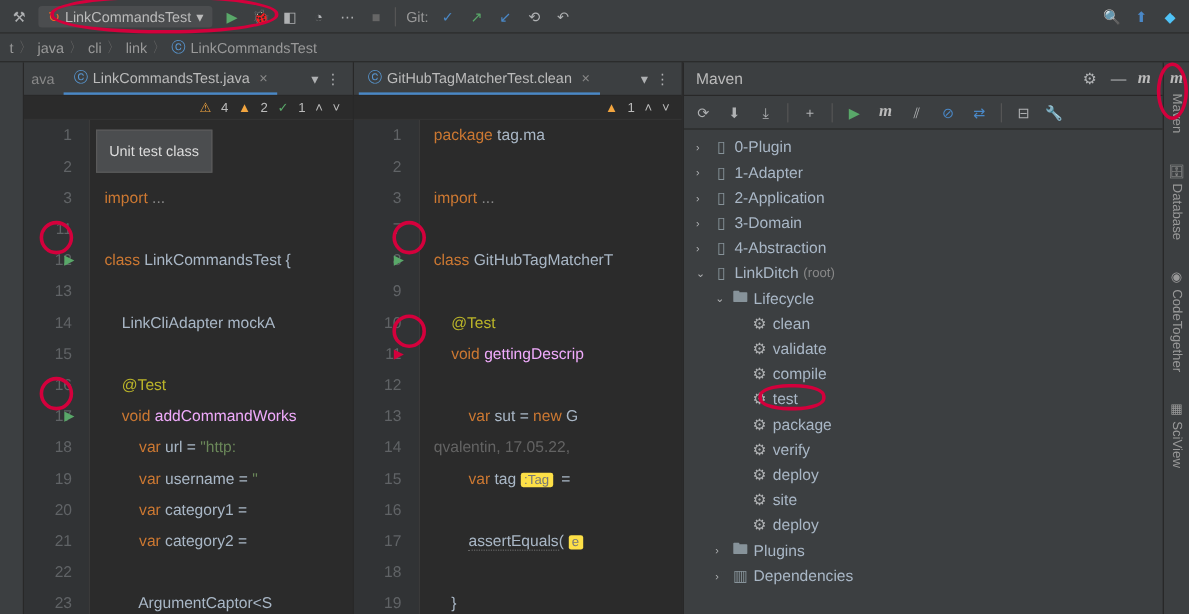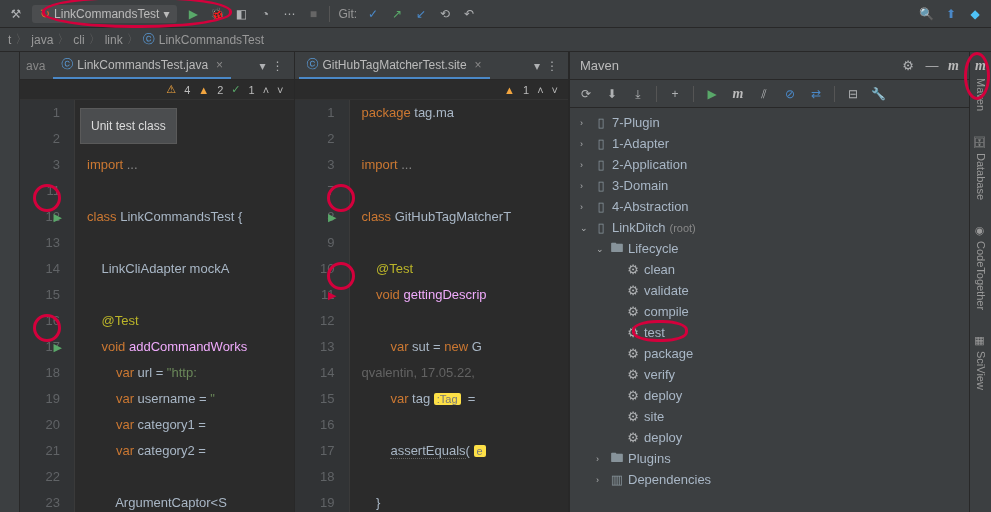--- a/index.html
+++ b/index.html
@@ -168,21 +168,21 @@
             <div class="gutter-line">23</div>
           </div>
         <div class="code-body" id="code1"><div class="code-line"></div><div class="code-line"></div><div class="code-line"><span class="kw">import</span> <span class="fold">...</span></div><div class="code-line"></div><div class="code-line"><span class="kw">class</span> <span class="cls">LinkCommandsTest</span> {</div><div class="code-line"></div><div class="code-line">    LinkCliAdapter mockA</div><div class="code-line"></div><div class="code-line">    <span class="ann">@Test</span></div><div class="code-line">    <span class="kw">void</span> <span class="fn">addCommandWorks</span></div><div class="code-line">        <span class="kw">var</span> url = <span class="str">"http:</span></div><div class="code-line">        <span class="kw">var</span> username = <span class="str">"</span></div><div class="code-line">        <span class="kw">var</span> category1 =</div><div class="code-line">        <span class="kw">var</span> category2 =</div><div class="code-line"></div><div class="code-line">        ArgumentCaptor&lt;S</div></div>
       </div>
     </div>
 
     <div class="editor-pane">
       <div class="tabs">
         <div class="tab">
           <span class="tab-icon">ⓒ</span>
-          <span>GitHubTagMatcherTest.site</span>
+          <span>GitHubTagMatcherTest.clean</span>
           <span class="tab-close">×</span>
         </div>
         <div class="tab-extra">
           <span>▾</span>
           <span>⋮</span>
         </div>
       </div>
       <div class="status-strip">
         <span class="warn-icon">▲</span>
           <span>1</span>
@@ -235,21 +235,21 @@
       <span class="icon-btn" style="color:#4a88c7">⊘</span>
       <span class="icon-btn" style="color:#4a88c7">⇄</span>
       <span class="sep"></span>
       <span class="icon-btn">⊟</span>
       <span class="icon-btn">🔧</span>
     </div>
     <div class="maven-tree" id="mavenTree">
         <div class="tree-item" style="padding-left: 10px;">
           <span class="tree-chevron">›</span>
           <span class="tree-icon folder-icon">▯</span>
-          <span>7-Plugin</span>
+          <span>0-Plugin</span>
         </div>
         <div class="tree-item" style="padding-left: 10px;">
           <span class="tree-chevron">›</span>
           <span class="tree-icon folder-icon">▯</span>
           <span>1-Adapter</span>
         </div>
         <div class="tree-item" style="padding-left: 10px;">
           <span class="tree-chevron">›</span>
           <span class="tree-icon folder-icon">▯</span>
           <span>2-Application</span>

